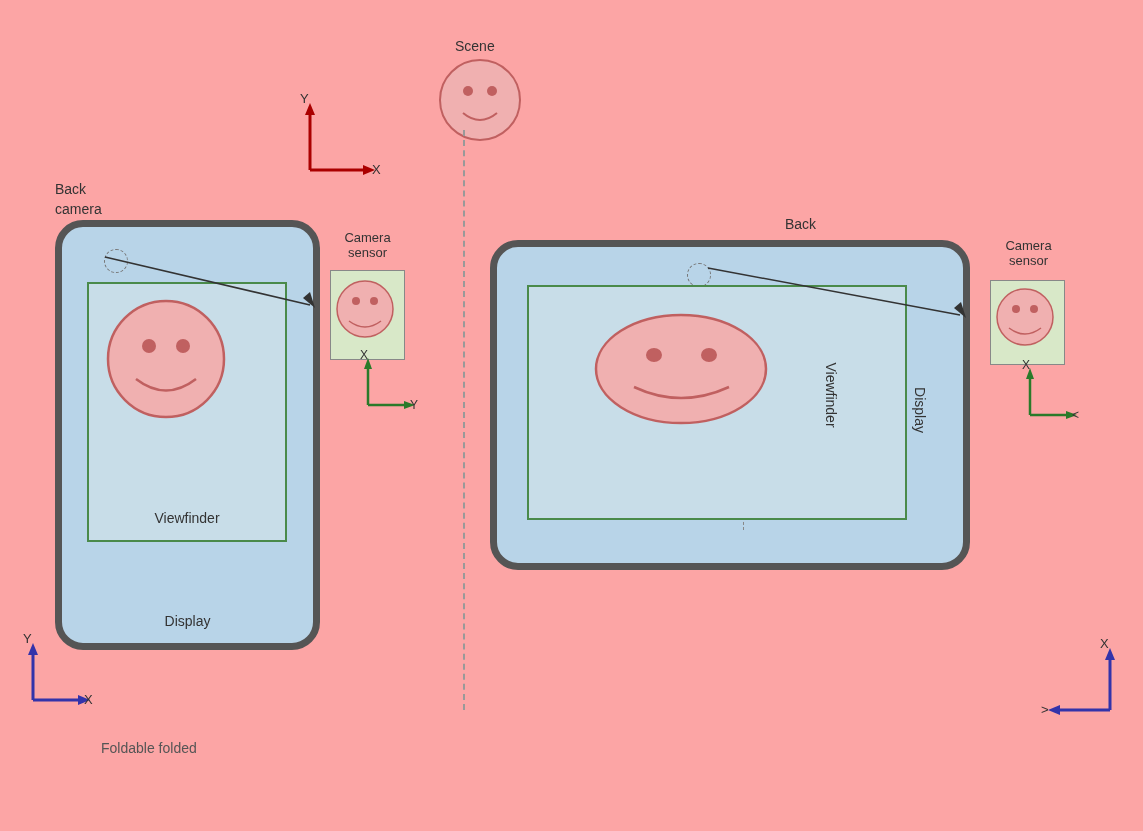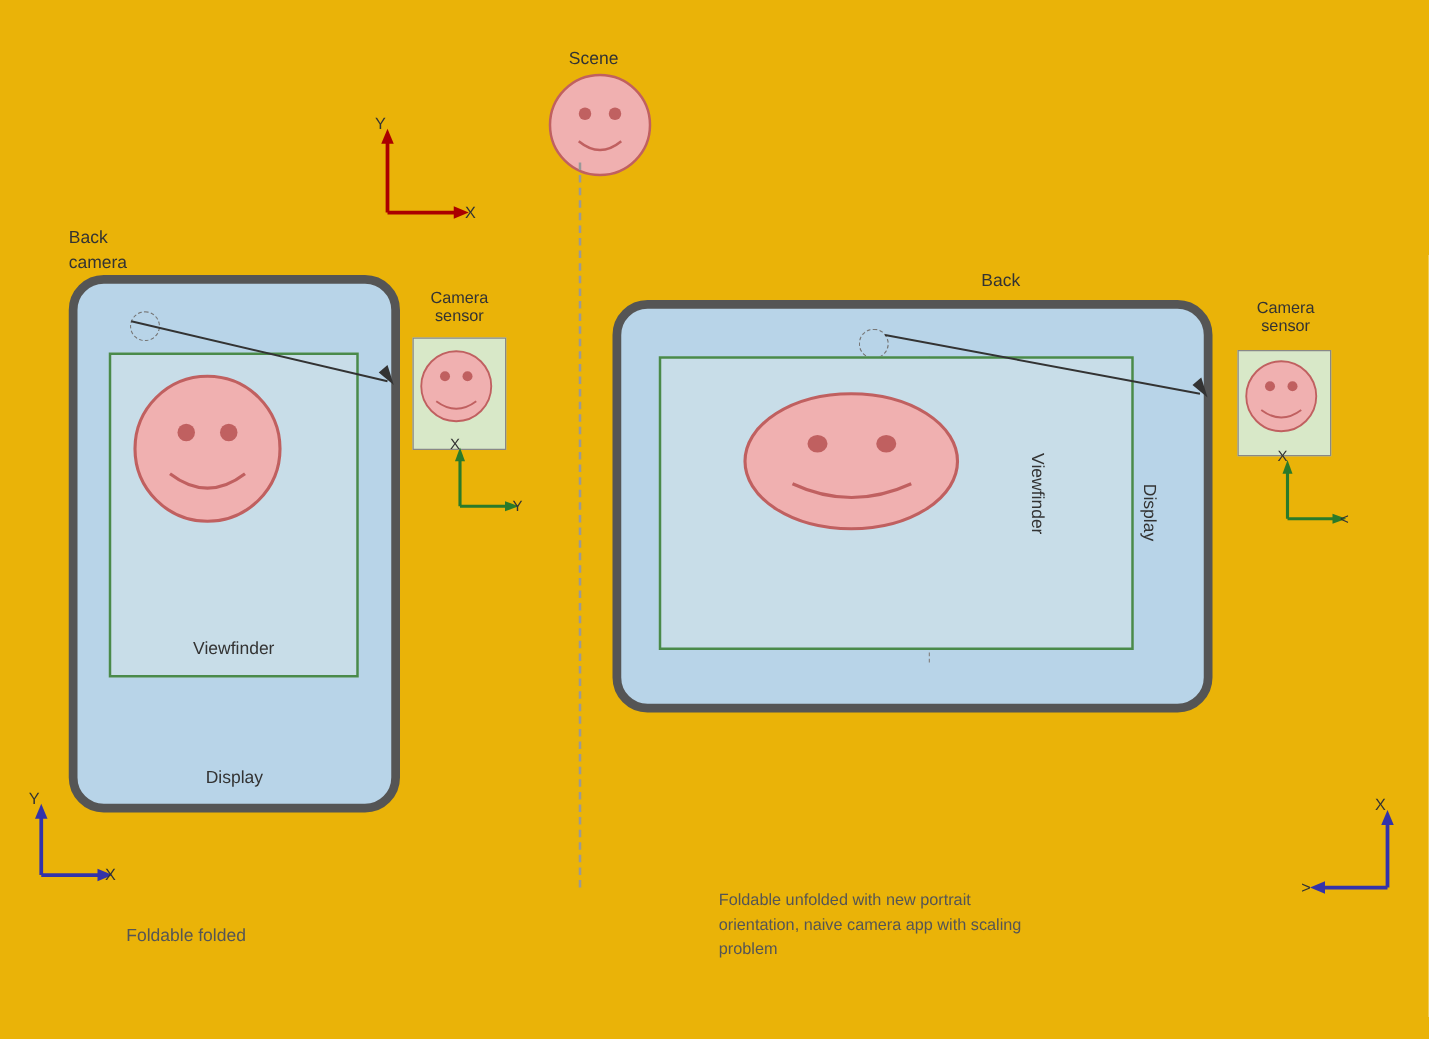--- a/index.html
+++ b/index.html
@@ -11,21 +11,21 @@
       font-size: 13px;
       color: #333;
       overflow: hidden;
       position: relative;
     }
 
     .main-container {
       width: 1143px;
       height: 831px;
       position: relative;
-      background: #eab308;
+      background: #fca5a5;
     }
 
     
     .scene-label {
       position: absolute;
       top: 38px;
       left: 455px;
       font-size: 14px;
       color: #333;
       text-align: center;
@@ -388,19 +388,14 @@
   <svg style="position:absolute;top:640px;left:1040px;width:85px;height:85px;" viewBox="0 0 85 85" overflow="visible">
 
     <line x1="70" y1="70" x2="70" y2="15" stroke="#3333aa" stroke-width="3"></line>
     <polygon points="70,8 65,20 75,20" fill="#3333aa"></polygon>
     <line x1="70" y1="70" x2="15" y2="70" stroke="#3333aa" stroke-width="3"></line>
     <polygon points="8,70 20,65 20,75" fill="#3333aa"></polygon>
     <text x="1" y="74" font-size="13" fill="#333">&gt;</text>
     <text x="60" y="8" font-size="13" fill="#333">X</text>
   </svg>
 
-  <div class="label-unfolded">
-    <span>Foldable unfolded with new portrait
-orientation, naive camera app with
-scaling problem</span>
-  </div>
 
 </div>
 
 </body></html>

